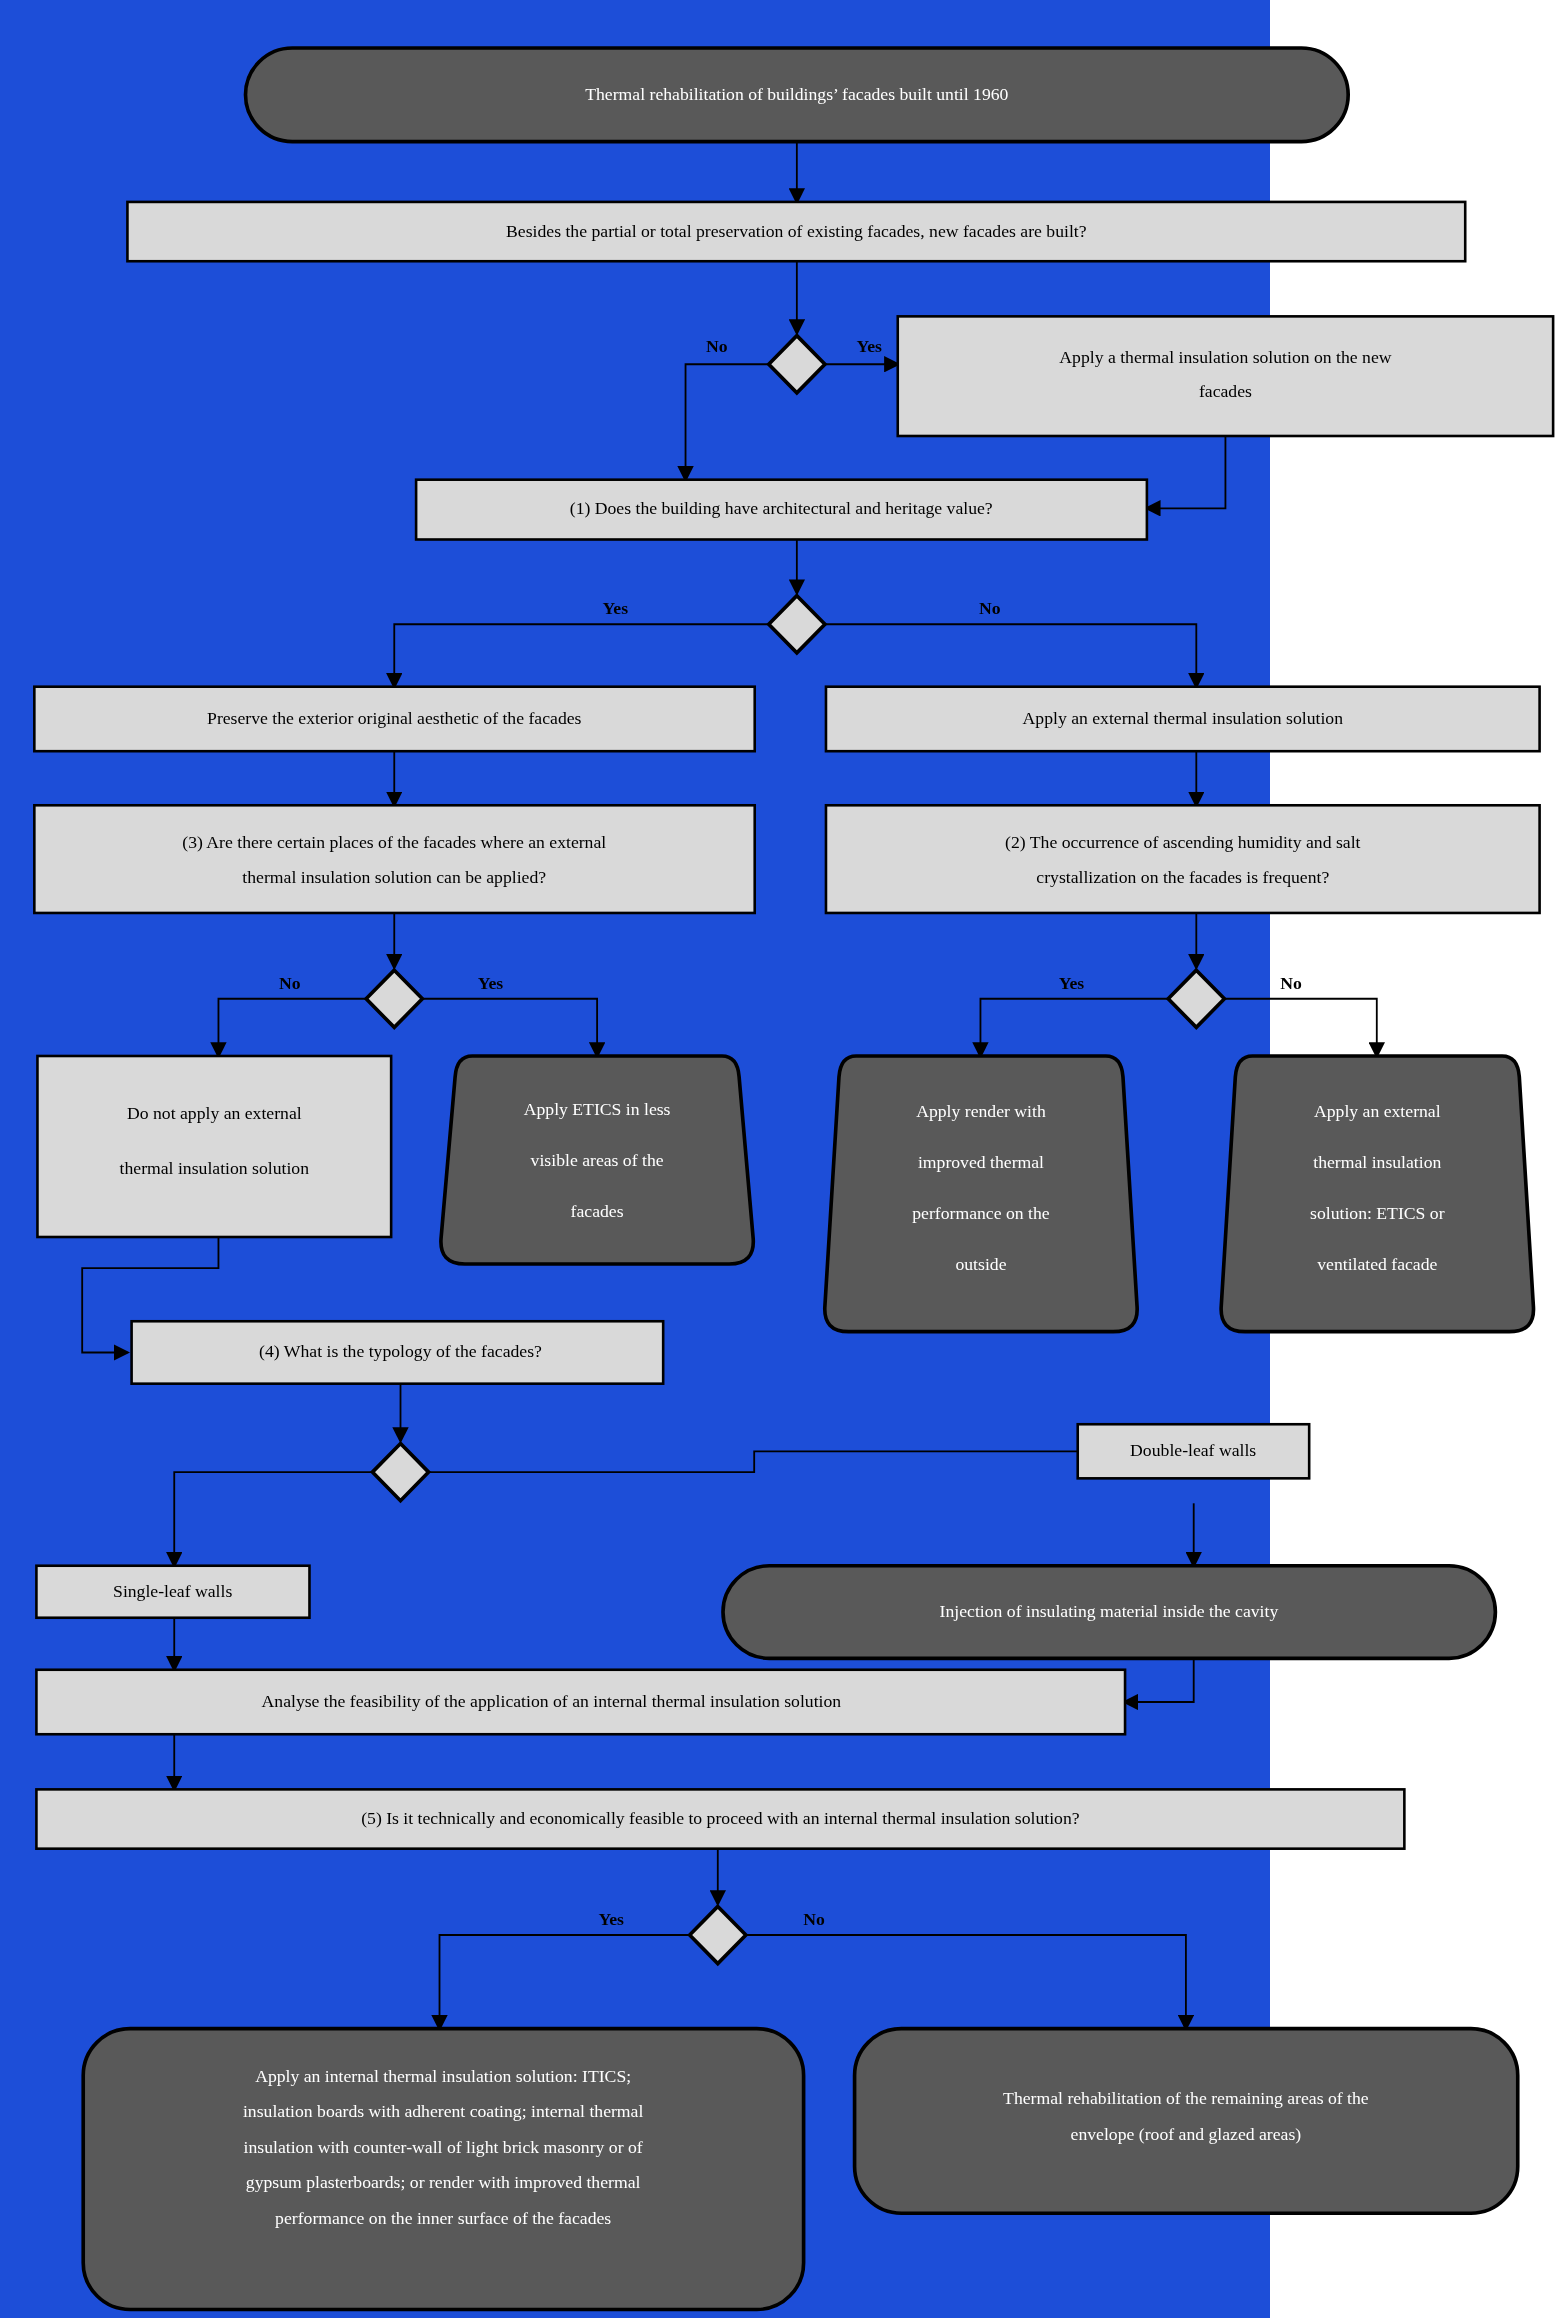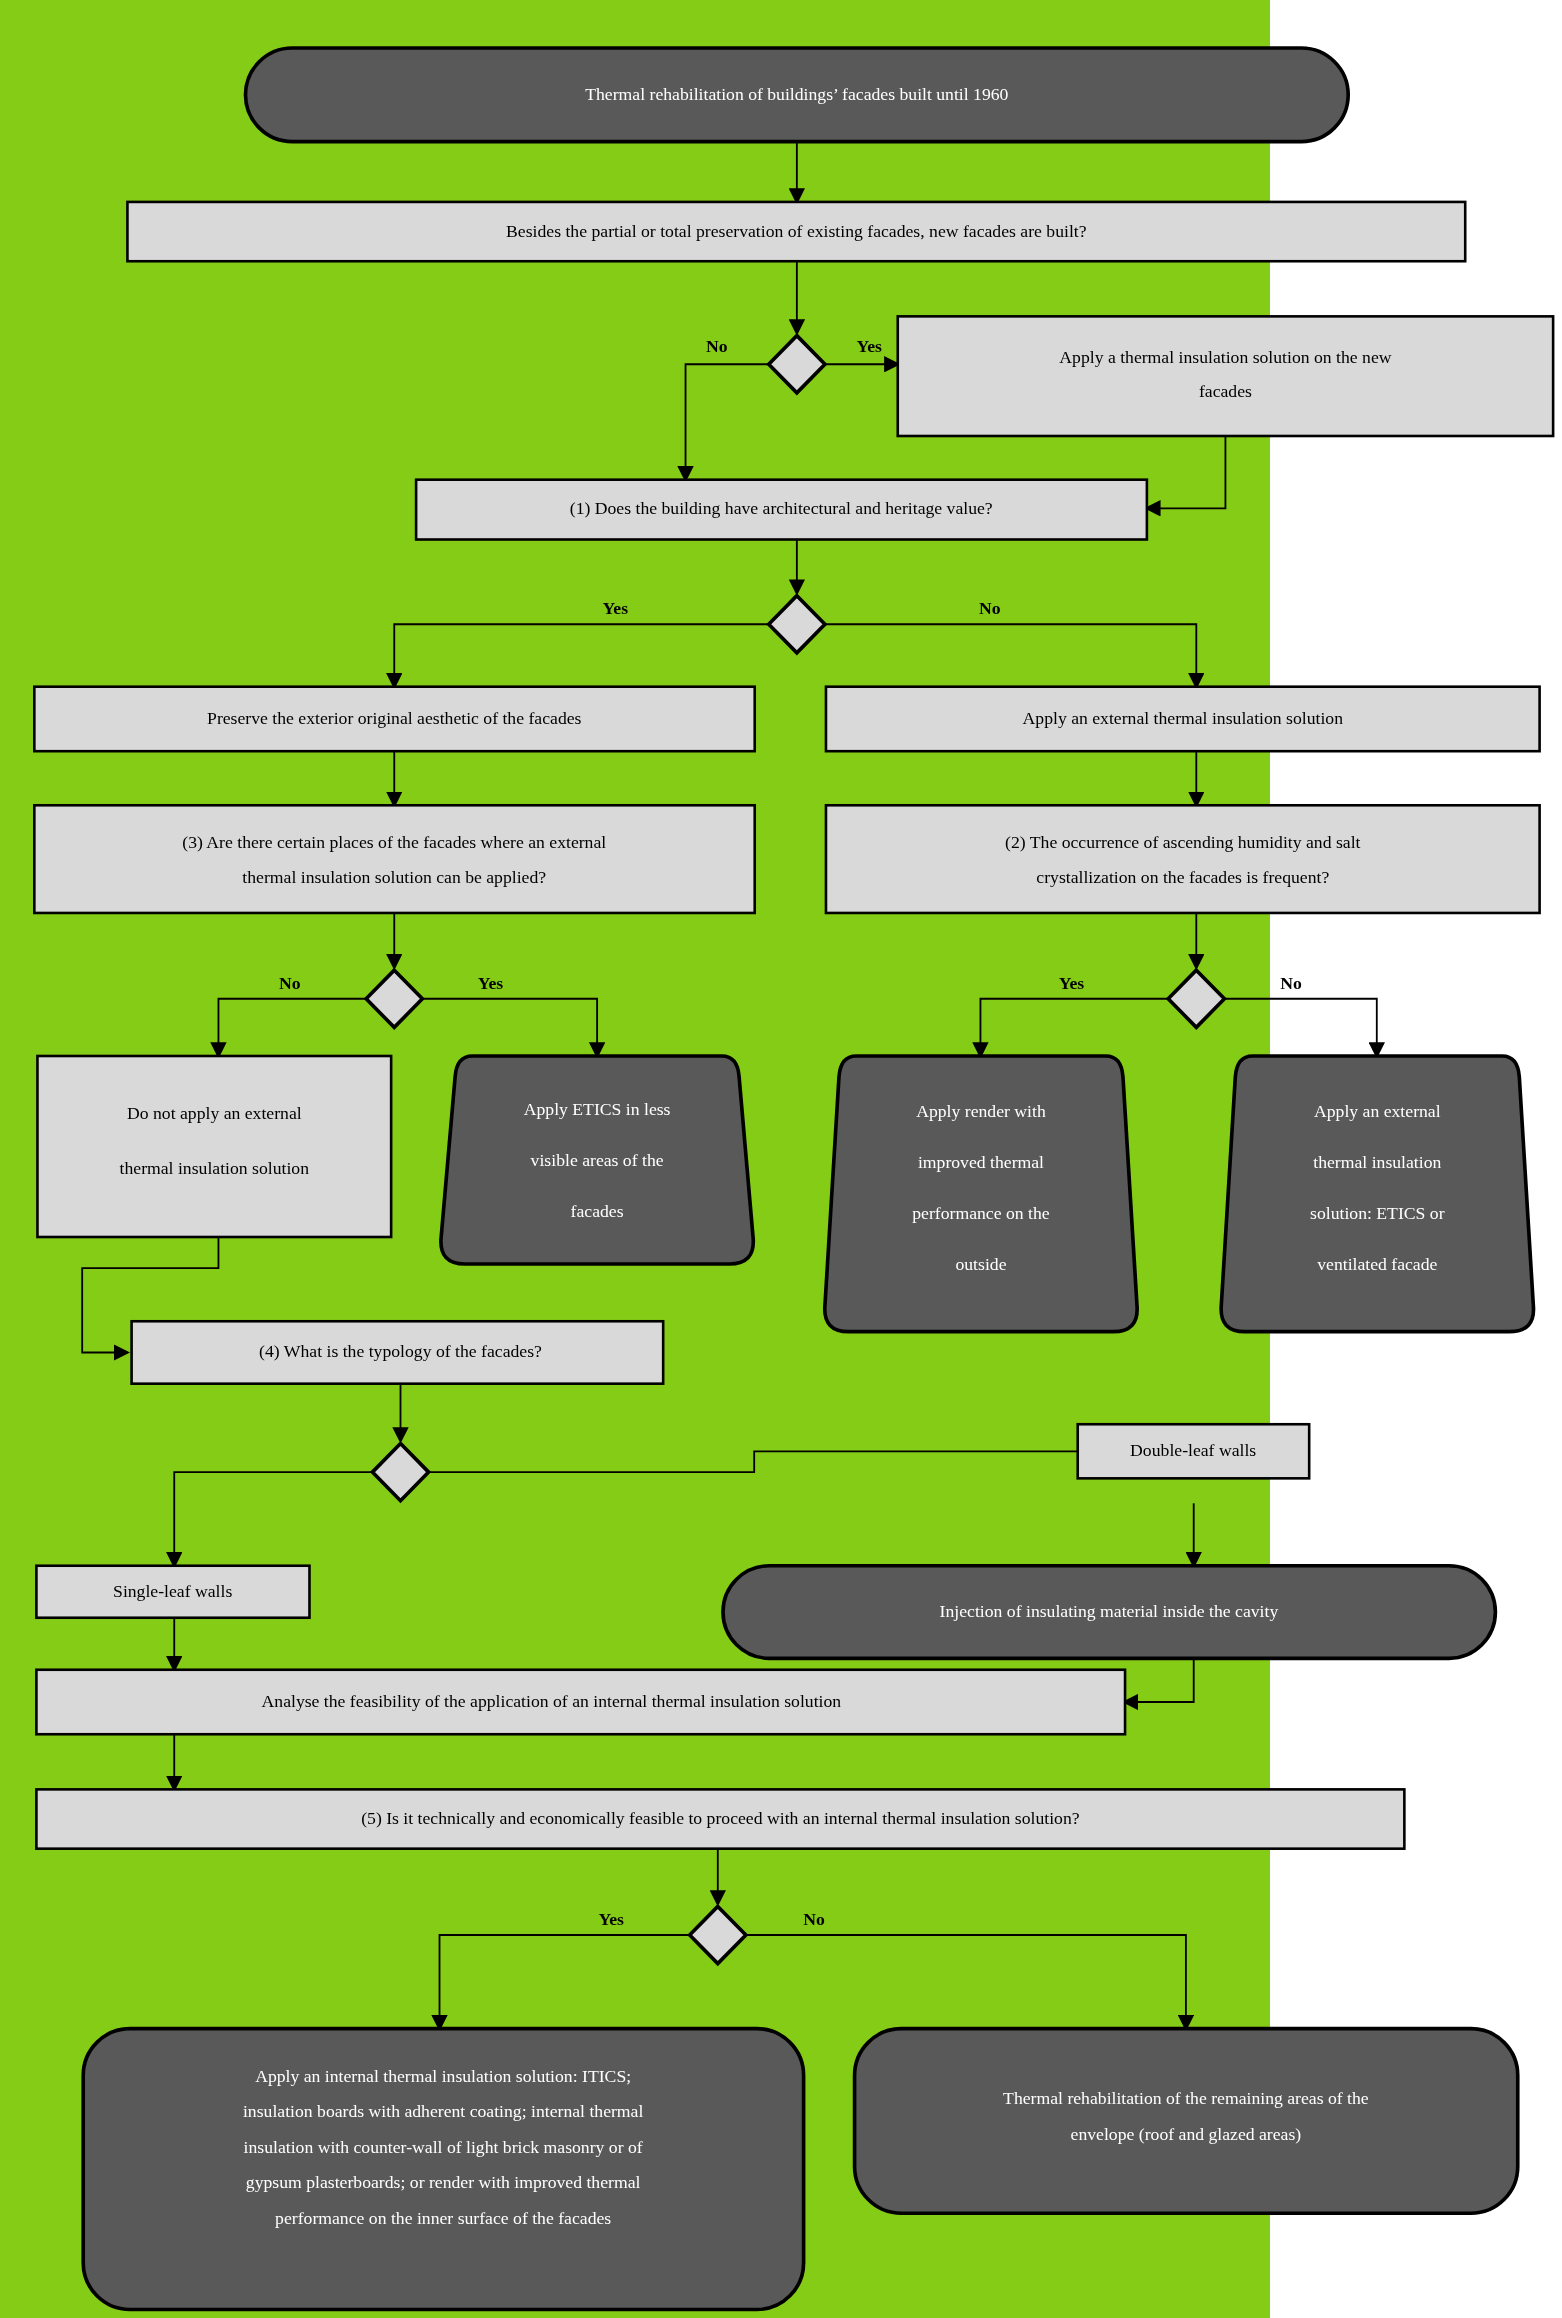--- a/index.html
+++ b/index.html
@@ -4,21 +4,21 @@
 <style>
   html, body {
     margin: 0;
     padding: 0;
     background: #ffffff;
   }
   #chart-root {
     position: relative;
     width: 1270px;
     height: 2319px;
-    background: #84cc16;
+    background: #1d4ed8;
     font-family: "Liberation Serif", "DejaVu Serif", serif;
   }
   svg#flow {
     display: block;
     width: 1563px;
     height: 2319px;
   }
   .node-text {
     font-family: "Liberation Serif", "DejaVu Serif", serif;
     text-anchor: middle;

